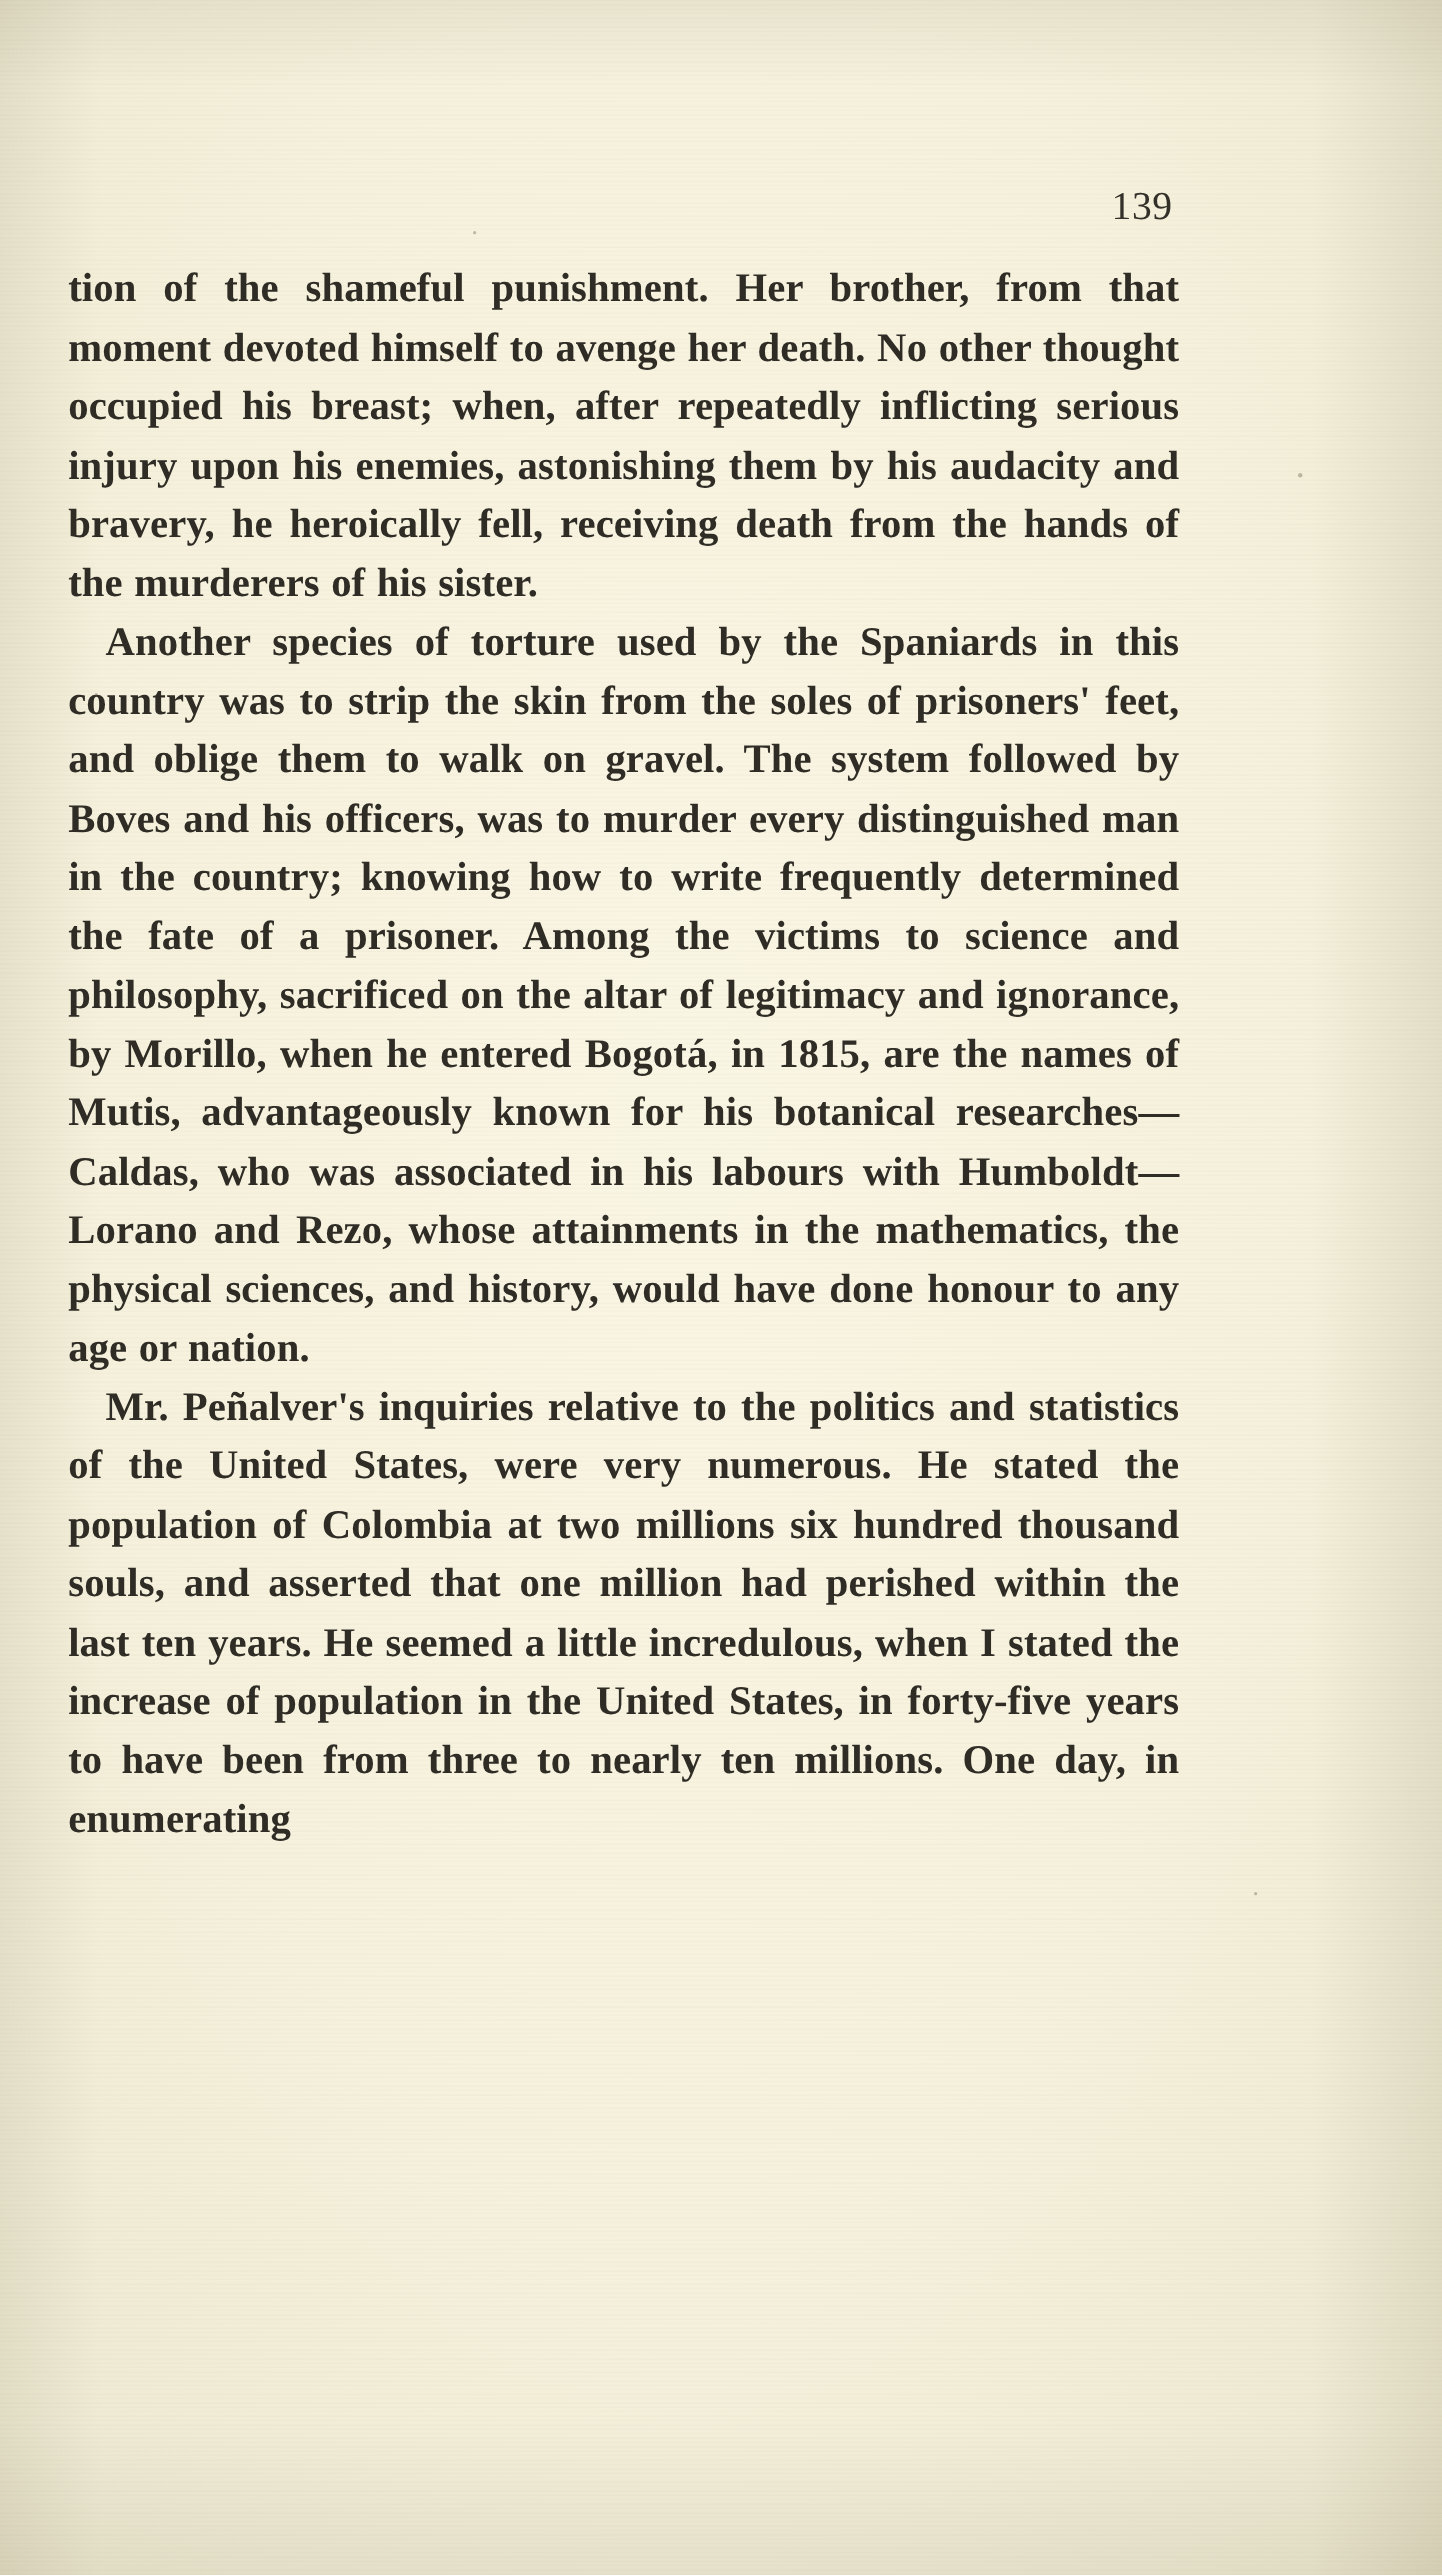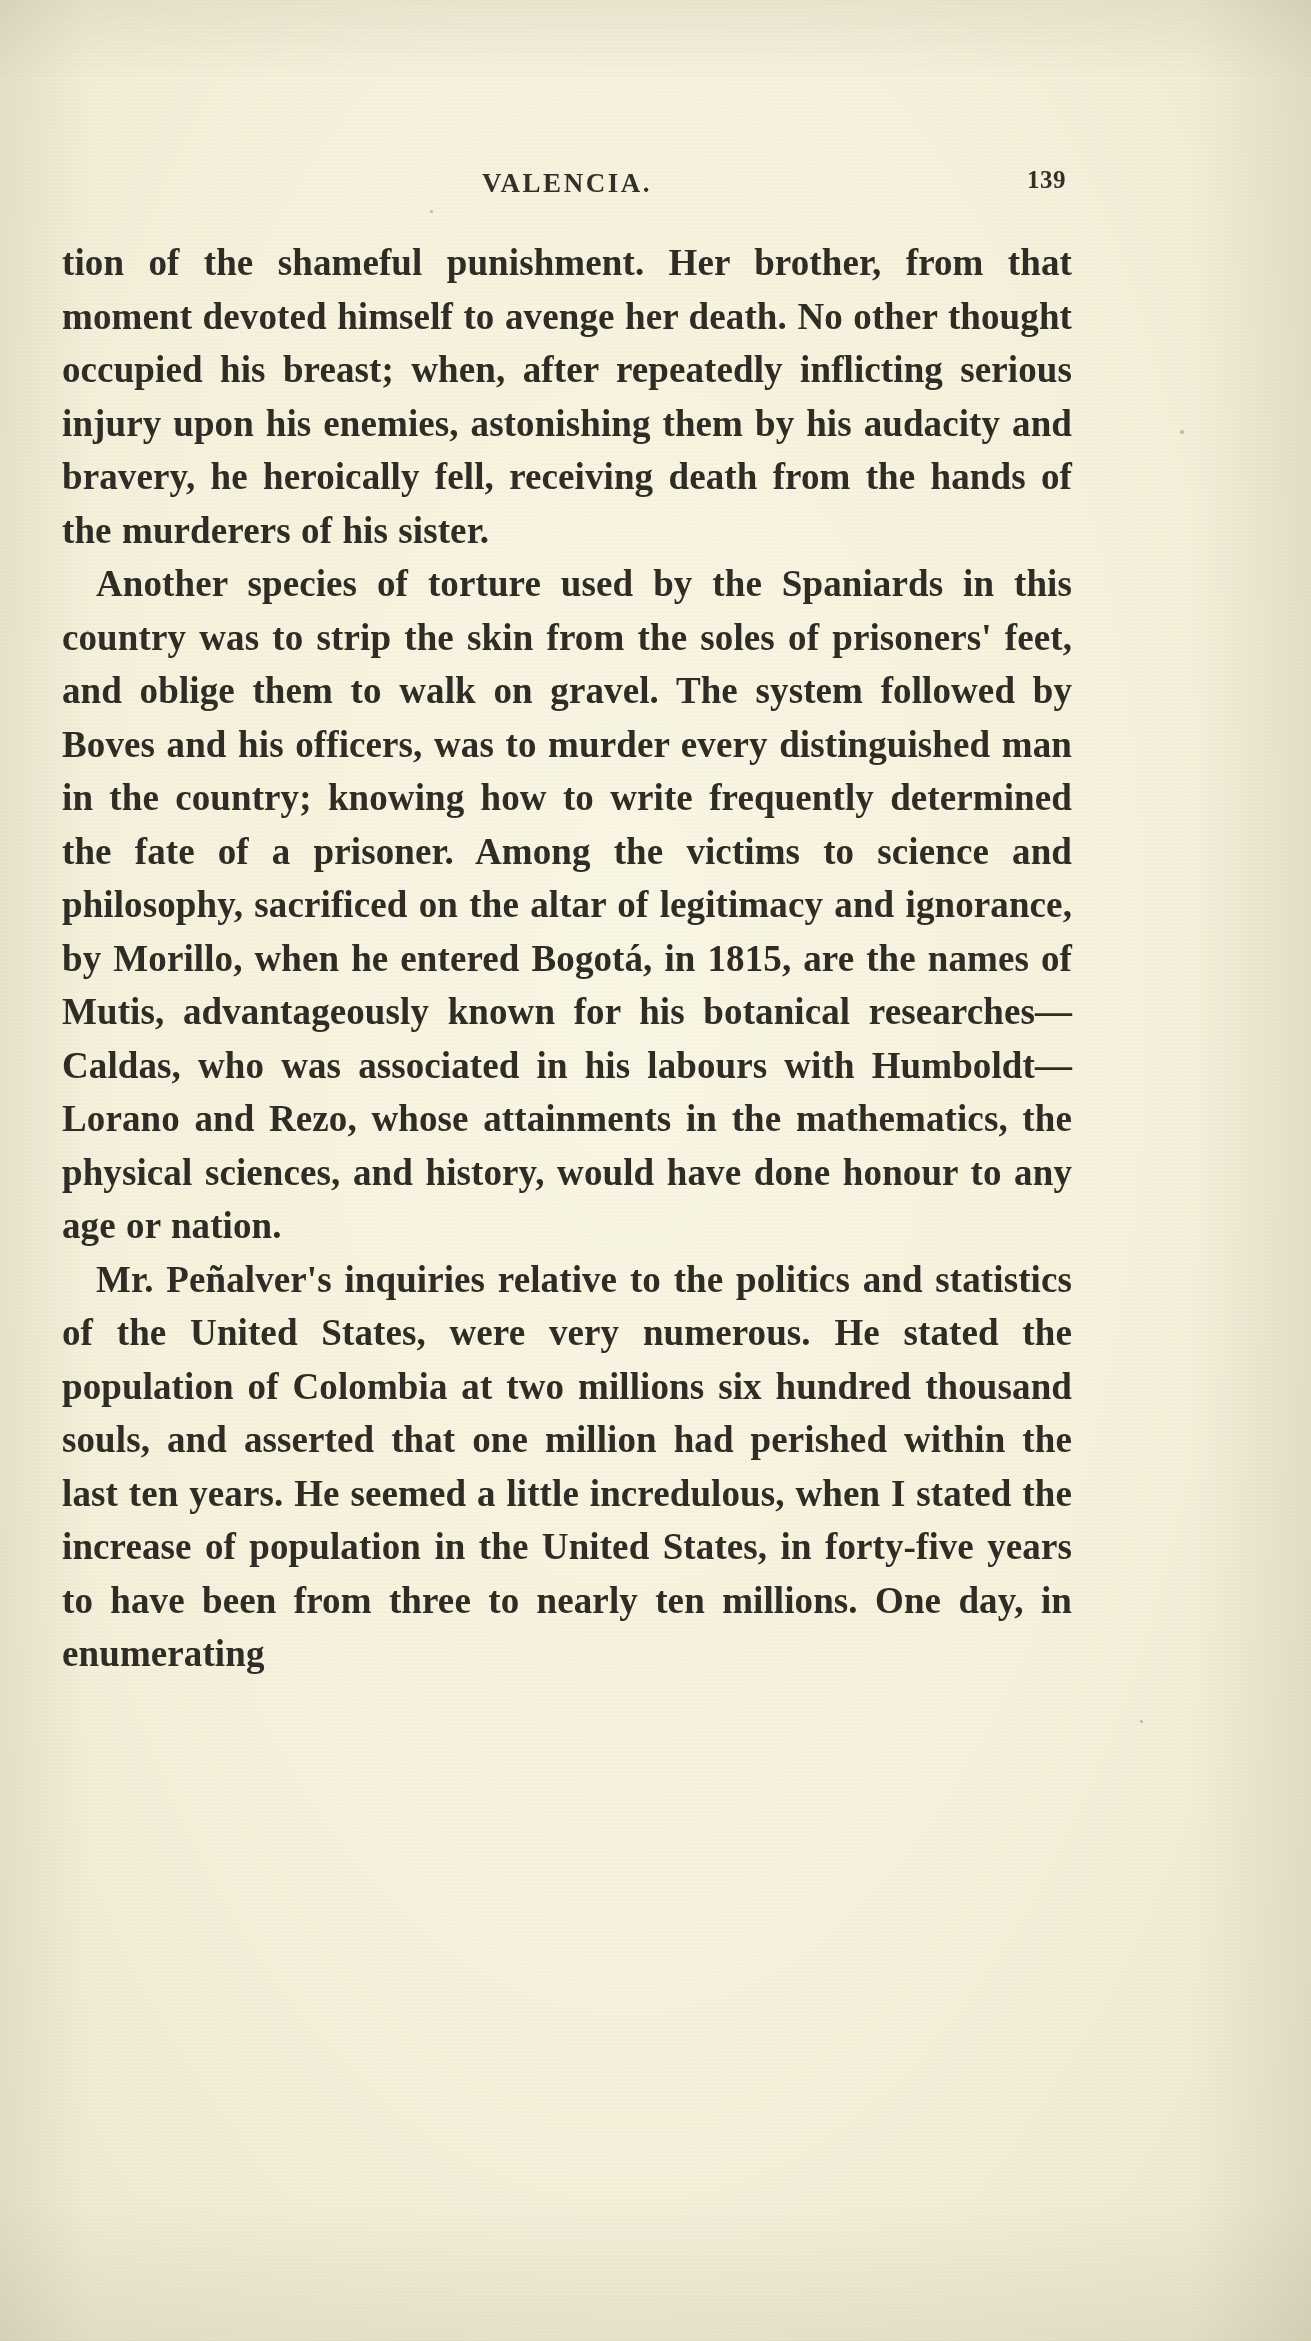--- a/index.html
+++ b/index.html
@@ -50,23 +50,23 @@
     font-size: 27px;
     letter-spacing: 2.5px;
     color: #33302a;
     font-weight: 600;
     font-family: "Liberation Serif", serif;
   }
   .page-number {
     position: absolute;
     right: 6px;
     top: -2px;
-    font-size: 25px;
+    font-size: 36px;
     color: #33302a;
-    font-weight: 700;
+    font-weight: 400;
     letter-spacing: 0.5px;
   }
   .body-text p {
     margin: 0;
     font-size: 37px;
     line-height: 53.5px;
     color: #2f2c26;
     text-align: justify;
     text-align-last: left;
     font-weight: 600;
@@ -97,21 +97,20 @@
   }
 </style>
 </head>
 <body>
 
 <div class="page">
 
   <div class="content">
 
     <div class="running-head">
-      <div class="head-title">VALENCIA.</div>
       <div class="page-number">139</div>
     </div>
 
     <div class="body-text">
       <p class="cont">tion of the shameful punishment. Her brother, from that moment devoted himself to avenge her death. No other thought occupied his breast; when, after repeatedly inflicting serious injury upon his enemies, astonishing them by his audacity and bravery, he heroically fell, receiving death from the hands of the murderers of his sister.</p>
       <p class="indent">Another species of torture used by the Spaniards in this country was to strip the skin from the soles of prisoners' feet, and oblige them to walk on gravel. The system followed by Boves and his officers, was to murder every distinguished man in the country; knowing how to write frequently determined the fate of a prisoner. Among the victims to science and philosophy, sacrificed on the altar of legitimacy and ignorance, by Morillo, when he entered Bogotá, in 1815, are the names of Mutis, advantageously known for his botanical researches—Caldas, who was associated in his labours with Humboldt—Lorano and Rezo, whose attainments in the mathematics, the physical sciences, and history, would have done honour to any age or nation.</p>
       <p class="indent">Mr. Peñalver's inquiries relative to the politics and statistics of the United States, were very numerous. He stated the population of Colombia at two millions six hundred thousand souls, and asserted that one million had perished within the last ten years. He seemed a little incredulous, when I stated the increase of population in the United States, in forty-five years to have been from three to nearly ten millions. One day, in enumerating</p>
     </div>
 
   </div>

